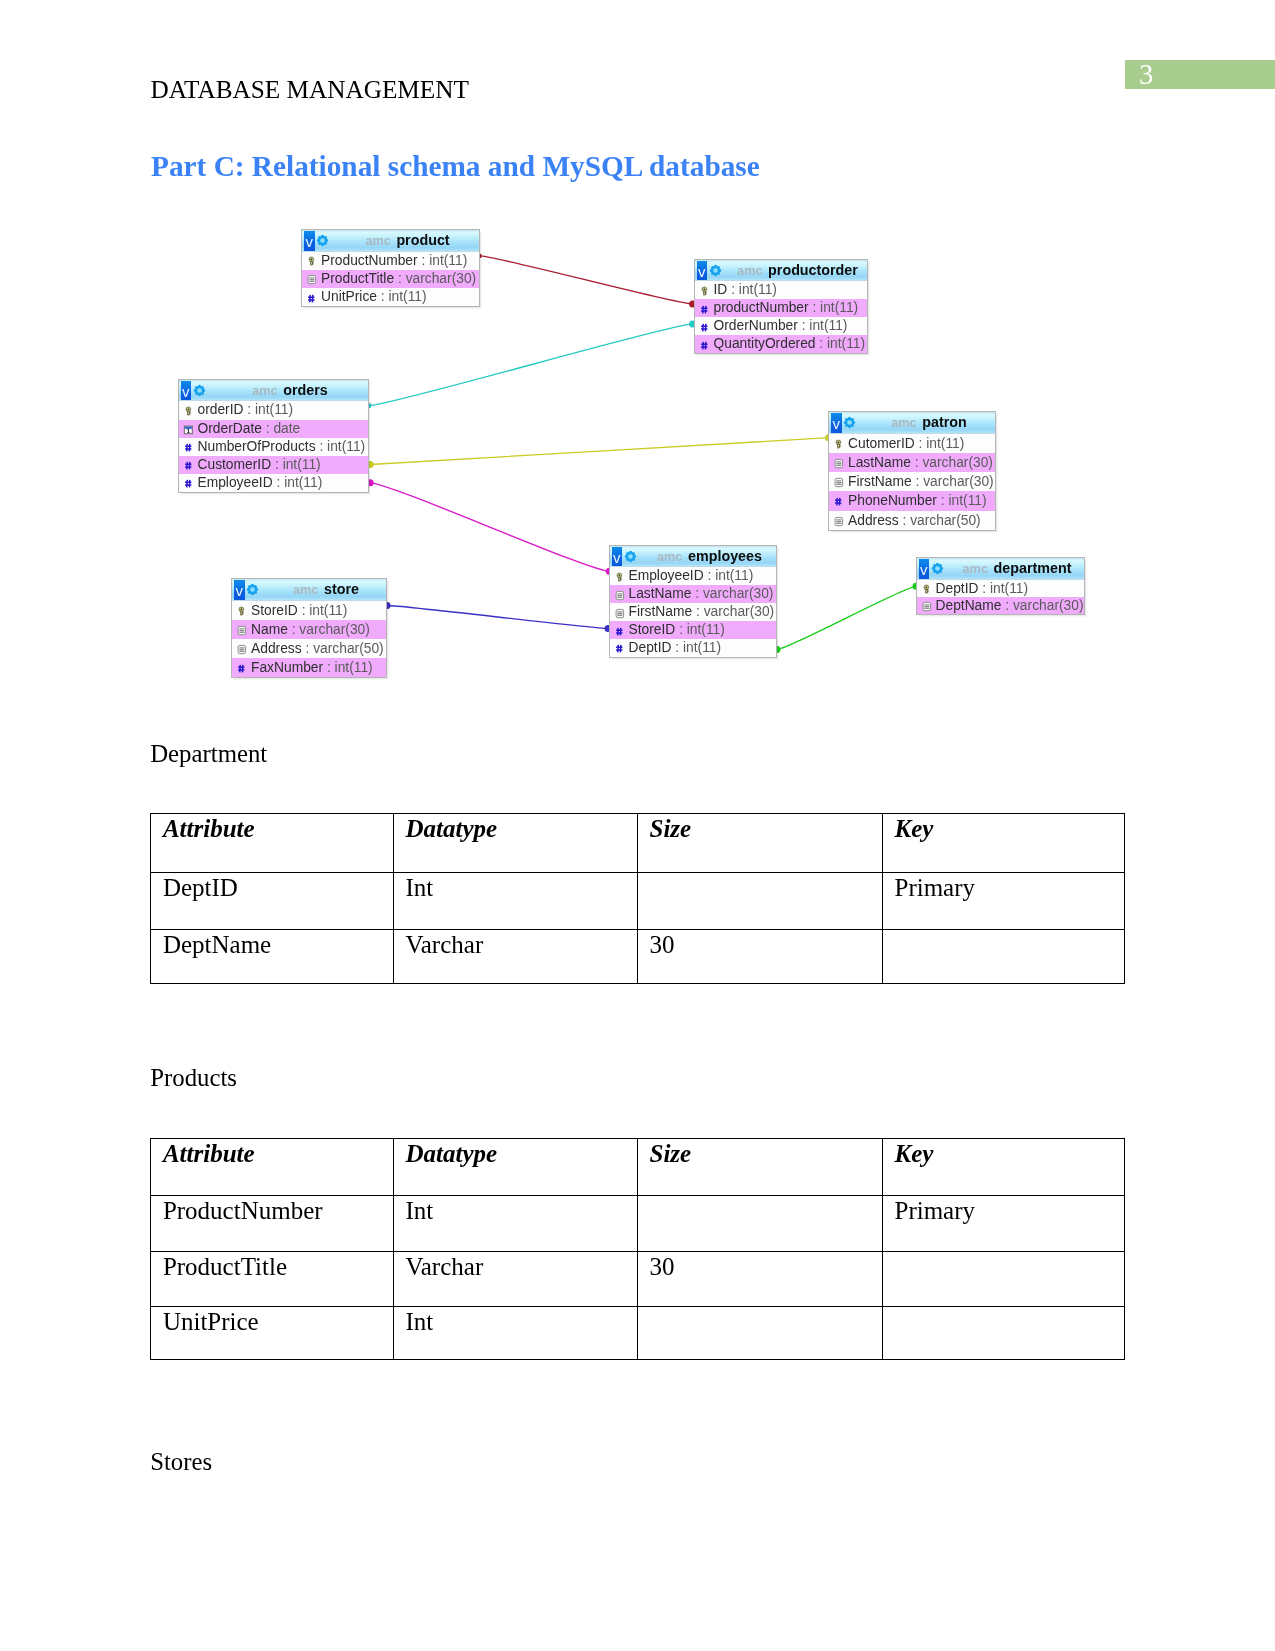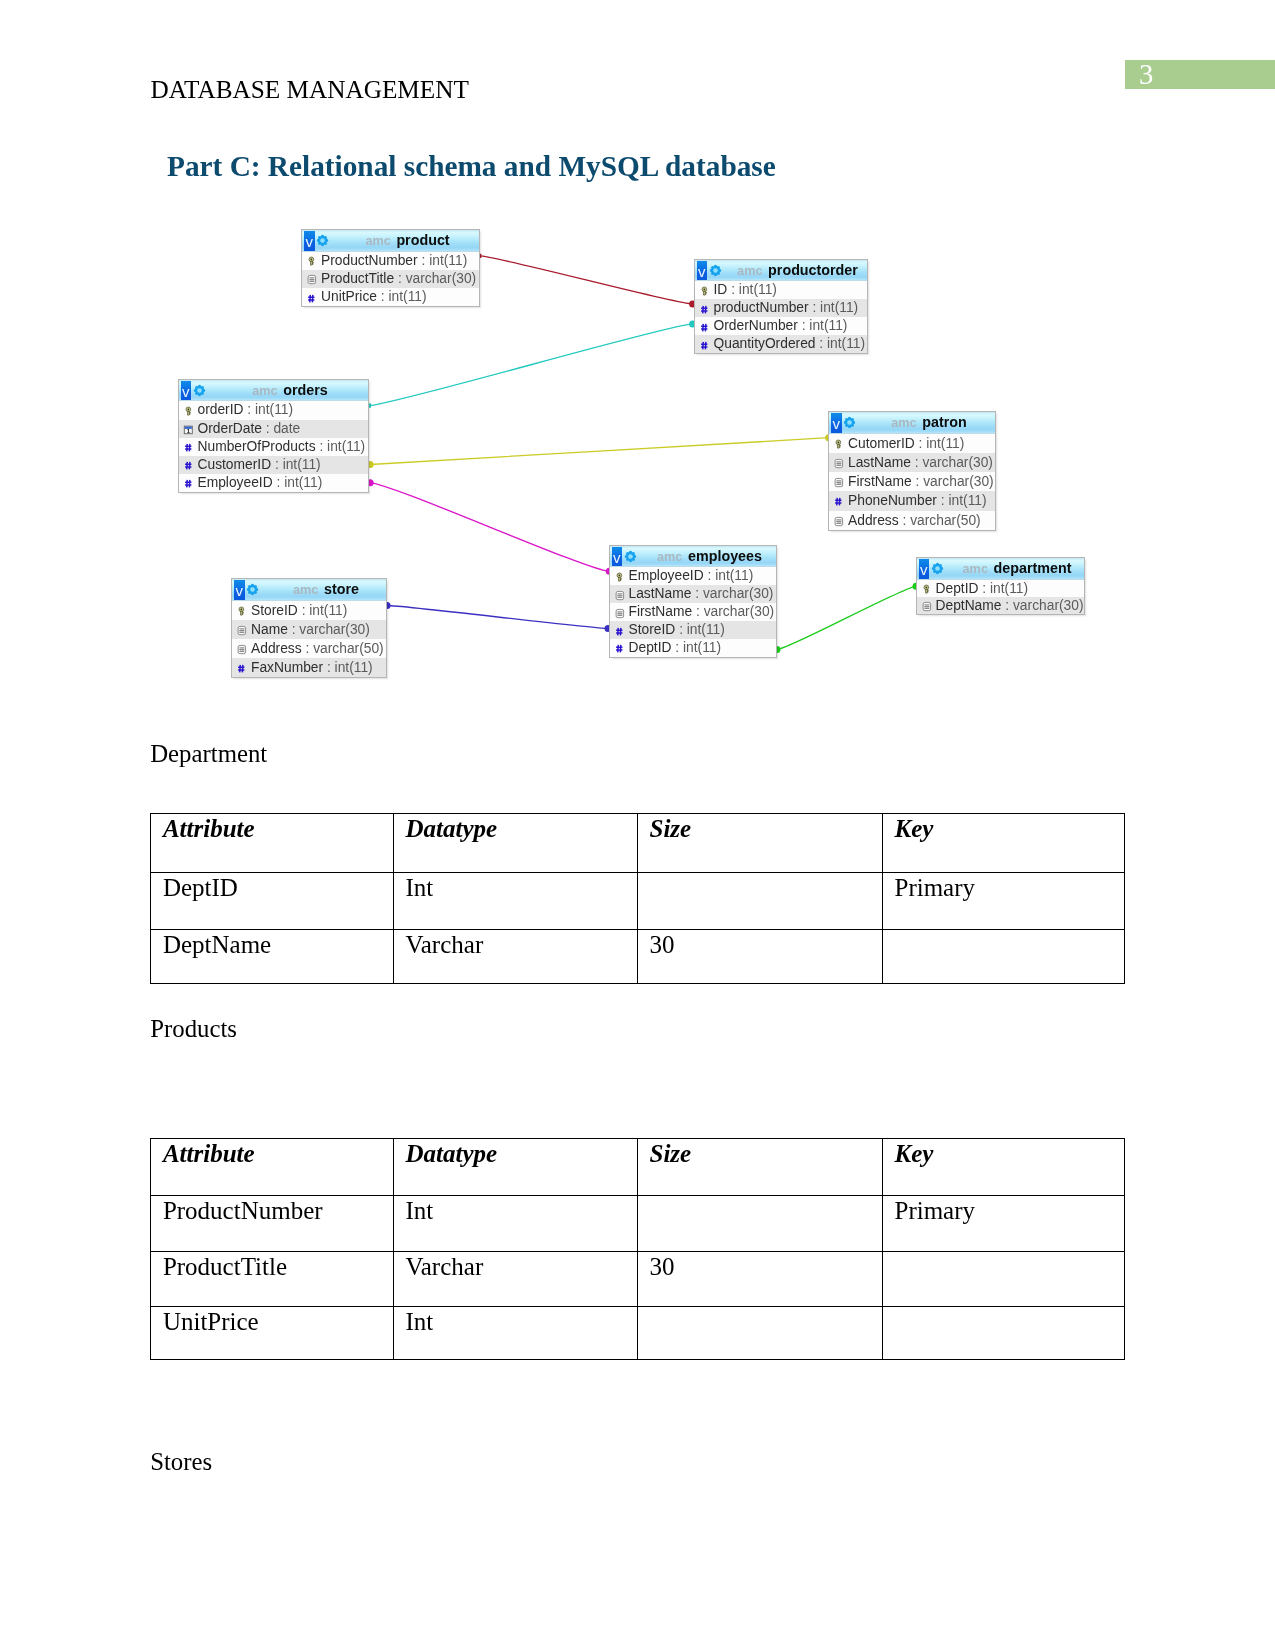--- a/index.html
+++ b/index.html
@@ -5,40 +5,40 @@
   html,body{margin:0;padding:0;}
   body{width:1275px;height:1651px;background:#ffffff;
        font-family:"Liberation Serif",serif;position:relative;overflow:hidden;}
   .page{position:absolute;left:0;top:0;width:1275px;height:1651px;}
 
   
   #pagebanner{position:absolute;left:1125.4px;top:60.2px;width:149.6px;height:28.6px;background:#a8cd8f;}
   #pagenum{position:absolute;left:1139px;top:60.6px;width:40px;height:30px;
            color:#ffffff;font-size:28.7px;line-height:26px;font-family:"Liberation Serif",serif;}
   #runtitle{position:absolute;left:150.4px;top:77.2px;font-size:25.25px;line-height:1;color:#000;}
-  #heading{position:absolute;left:167px;top:151.8px;font-size:29.3px;line-height:1;font-weight:bold;color:#0c4a6e;}
+  #heading{position:absolute;left:151px;top:151.8px;font-size:29.3px;line-height:1;font-weight:bold;color:#3b82f6;}
 
   
   #diagram{position:absolute;left:0px;top:0px;width:1275px;height:720px;}
   #links{position:absolute;left:0;top:0;width:1275px;height:720px;}
   .ent{position:absolute;background:#fdfdfd;border:1.2px solid #b5b5b5;
        box-shadow:1.6px 1.6px 1.6px rgba(0,0,0,.09);font-family:"Liberation Sans",sans-serif;}
   .ent .hd{height:20px;position:relative;overflow:hidden;
       background:linear-gradient(to bottom,#c3e6f1 0%,#d9f8fe 12%,#cbf4fd 26%,#b6ebfb 44%,#a3e0f9 62%,#96d6f6 82%,#9fdcf8 92%,#b6e6fb 100%);
       border-bottom:1px solid #c0dbe8;}
   .ent .hd .vbox{position:absolute;left:2.3px;top:1.1px;width:10.4px;bottom:0;
       background:linear-gradient(to bottom,#0e8be9 0%,#0c7ae7 28%,#0b5fe0 62%,#0a59de 100%);}
   .ent .hd .vbox span{position:absolute;left:0;top:0;width:10px;height:18.5px;color:#eaf6ff;
       font-family:"Liberation Sans",sans-serif;font-weight:normal;font-size:15px;line-height:21px;text-align:center;}
   .ent .hd .gear{position:absolute;left:14px;top:3.2px;width:13px;height:13px;}
   .ent .hd .ttl{position:absolute;left:36px;right:2px;top:0px;height:20px;line-height:20px;
       font-size:14.3px;font-weight:bold;color:#0d0d0d;white-space:nowrap;text-align:center;}
   .ent .hd .ttl .amc{color:#aab9c1;font-weight:bold;font-size:12.7px;padding-right:5.6px;}
   .ent .rw{height:19.3px;position:relative;}
-  .ent .rw.alt{background:#e5e5e5;}
+  .ent .rw.alt{background:#f0abfc;}
   .ent .rw .ico{position:absolute;left:3px;top:3px;width:13px;height:13px;}
   .ent .rw .tx{position:absolute;left:19px;top:0;height:19.3px;line-height:19.3px;
       font-size:13.8px;color:#2f2f2f;white-space:nowrap;}
   .ent .rw .tx .ty{color:#5b5b5b;}
 
   
   .seclabel{position:absolute;left:150.2px;font-size:24.8px;line-height:1;color:#000;}
   table.t{position:absolute;border-collapse:collapse;table-layout:fixed;}
   table.t td{border:1.4px solid #000;vertical-align:top;padding:0 0 0 11.5px;
              font-size:25px;line-height:1;color:#000;}
@@ -483,21 +483,21 @@
             </td>
             <td>
               <span class="cv">30</span>
             </td>
             <td>
               <span class="cv"></span>
             </td>
           </tr>
         </tbody>
       </table>
-      <div class="seclabel" style="top: 1017px;">Products</div>
+      <div class="seclabel" style="top: 1066px;">Products</div>
       <table class="t" style="left: 150.4px; top: 1138.3px;">
         <colgroup>
           <col style="width:242.6px">
           <col style="width:244px">
           <col style="width:245px">
           <col style="width:242.5px">
         </colgroup>
         <tbody>
           <tr style="height:56.9px">
             <td class="hdc">

